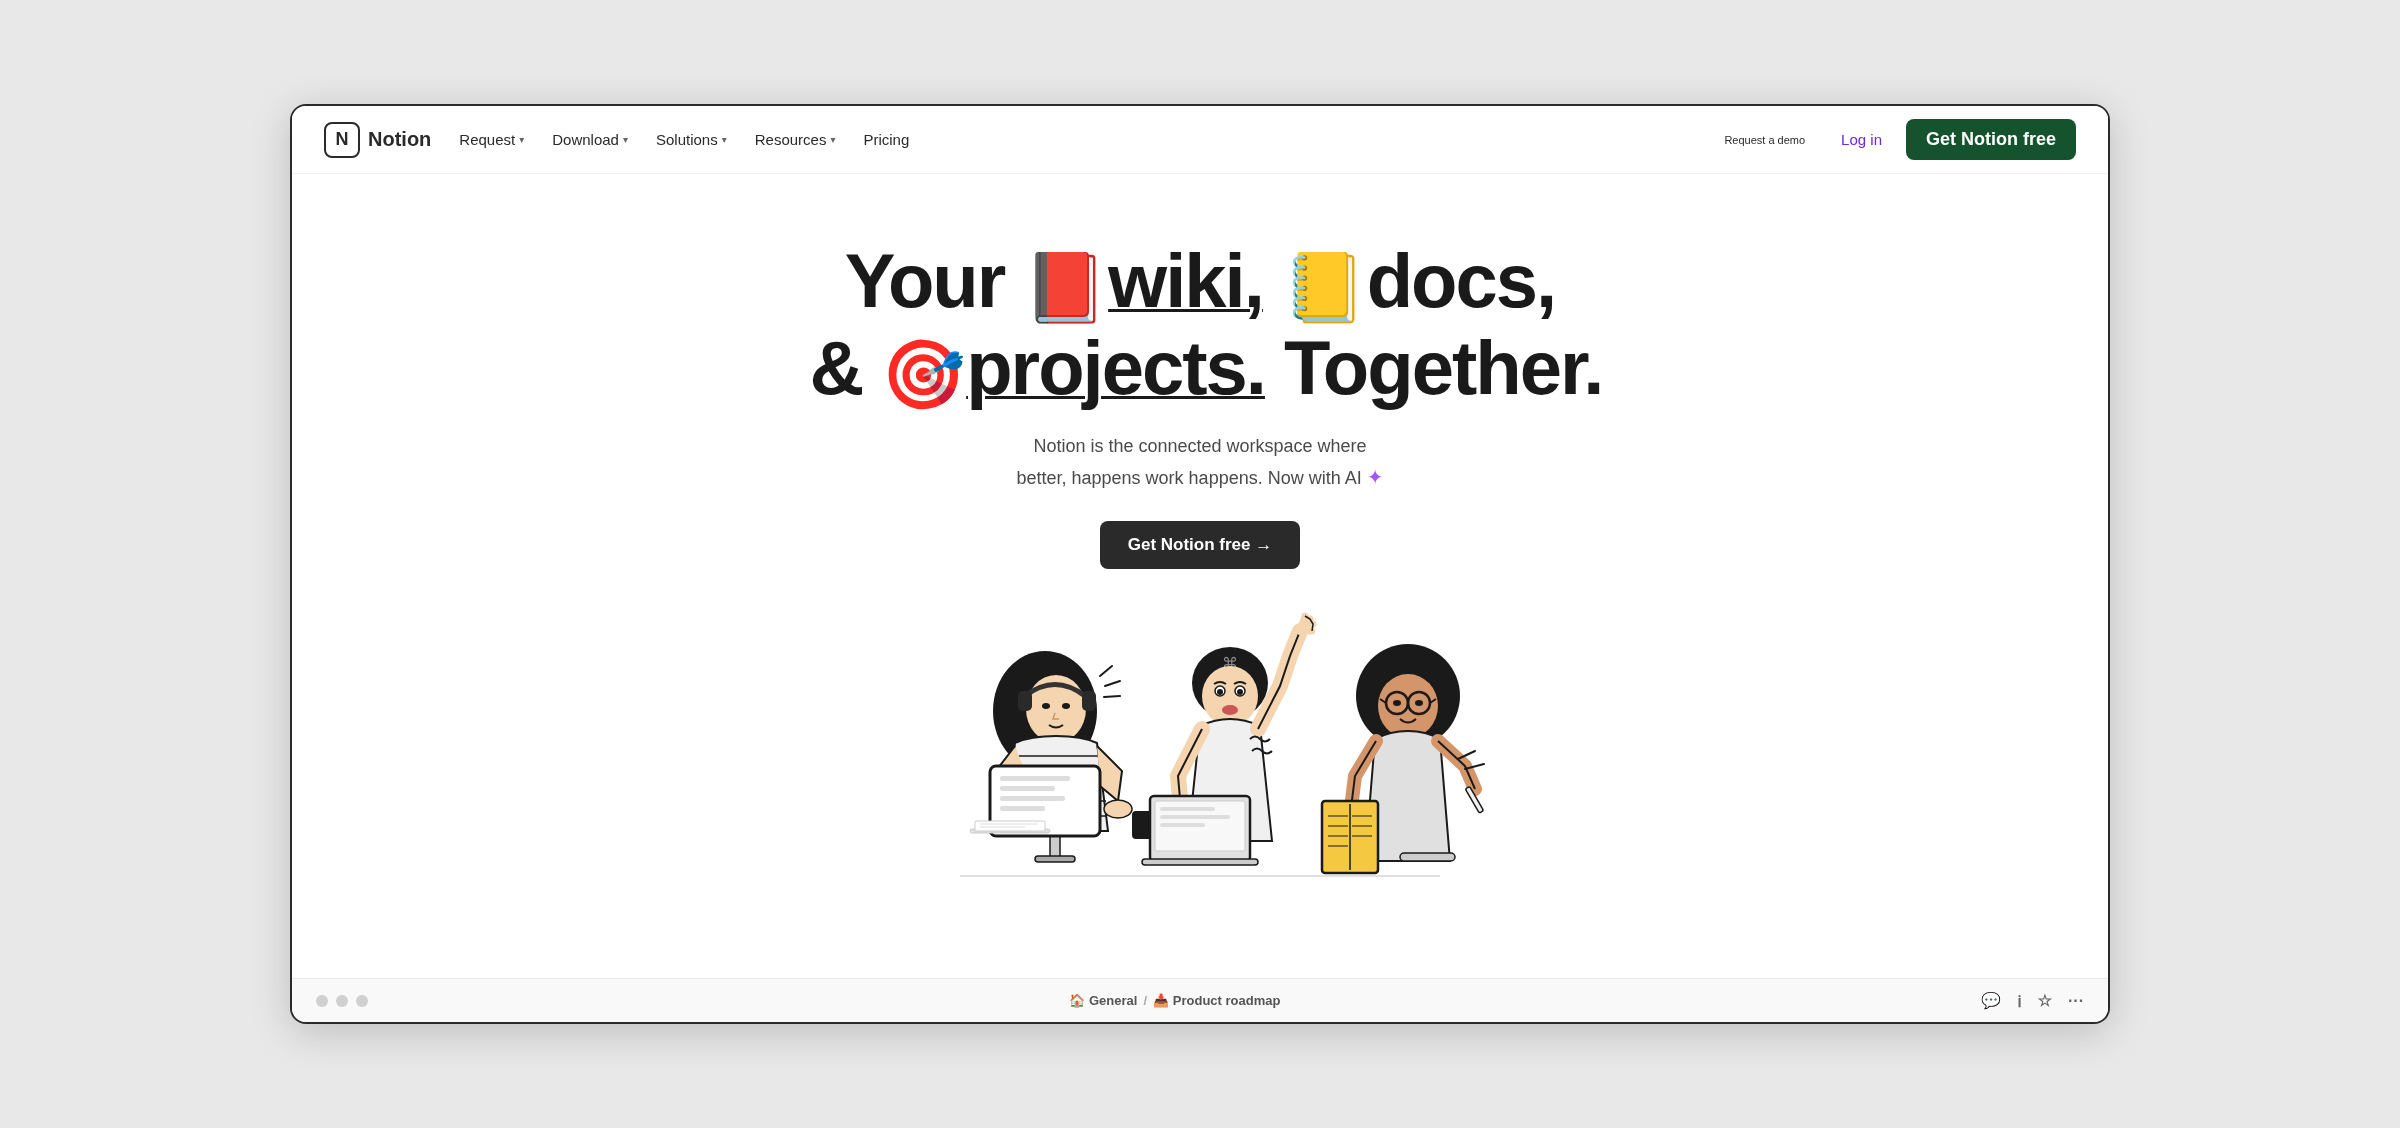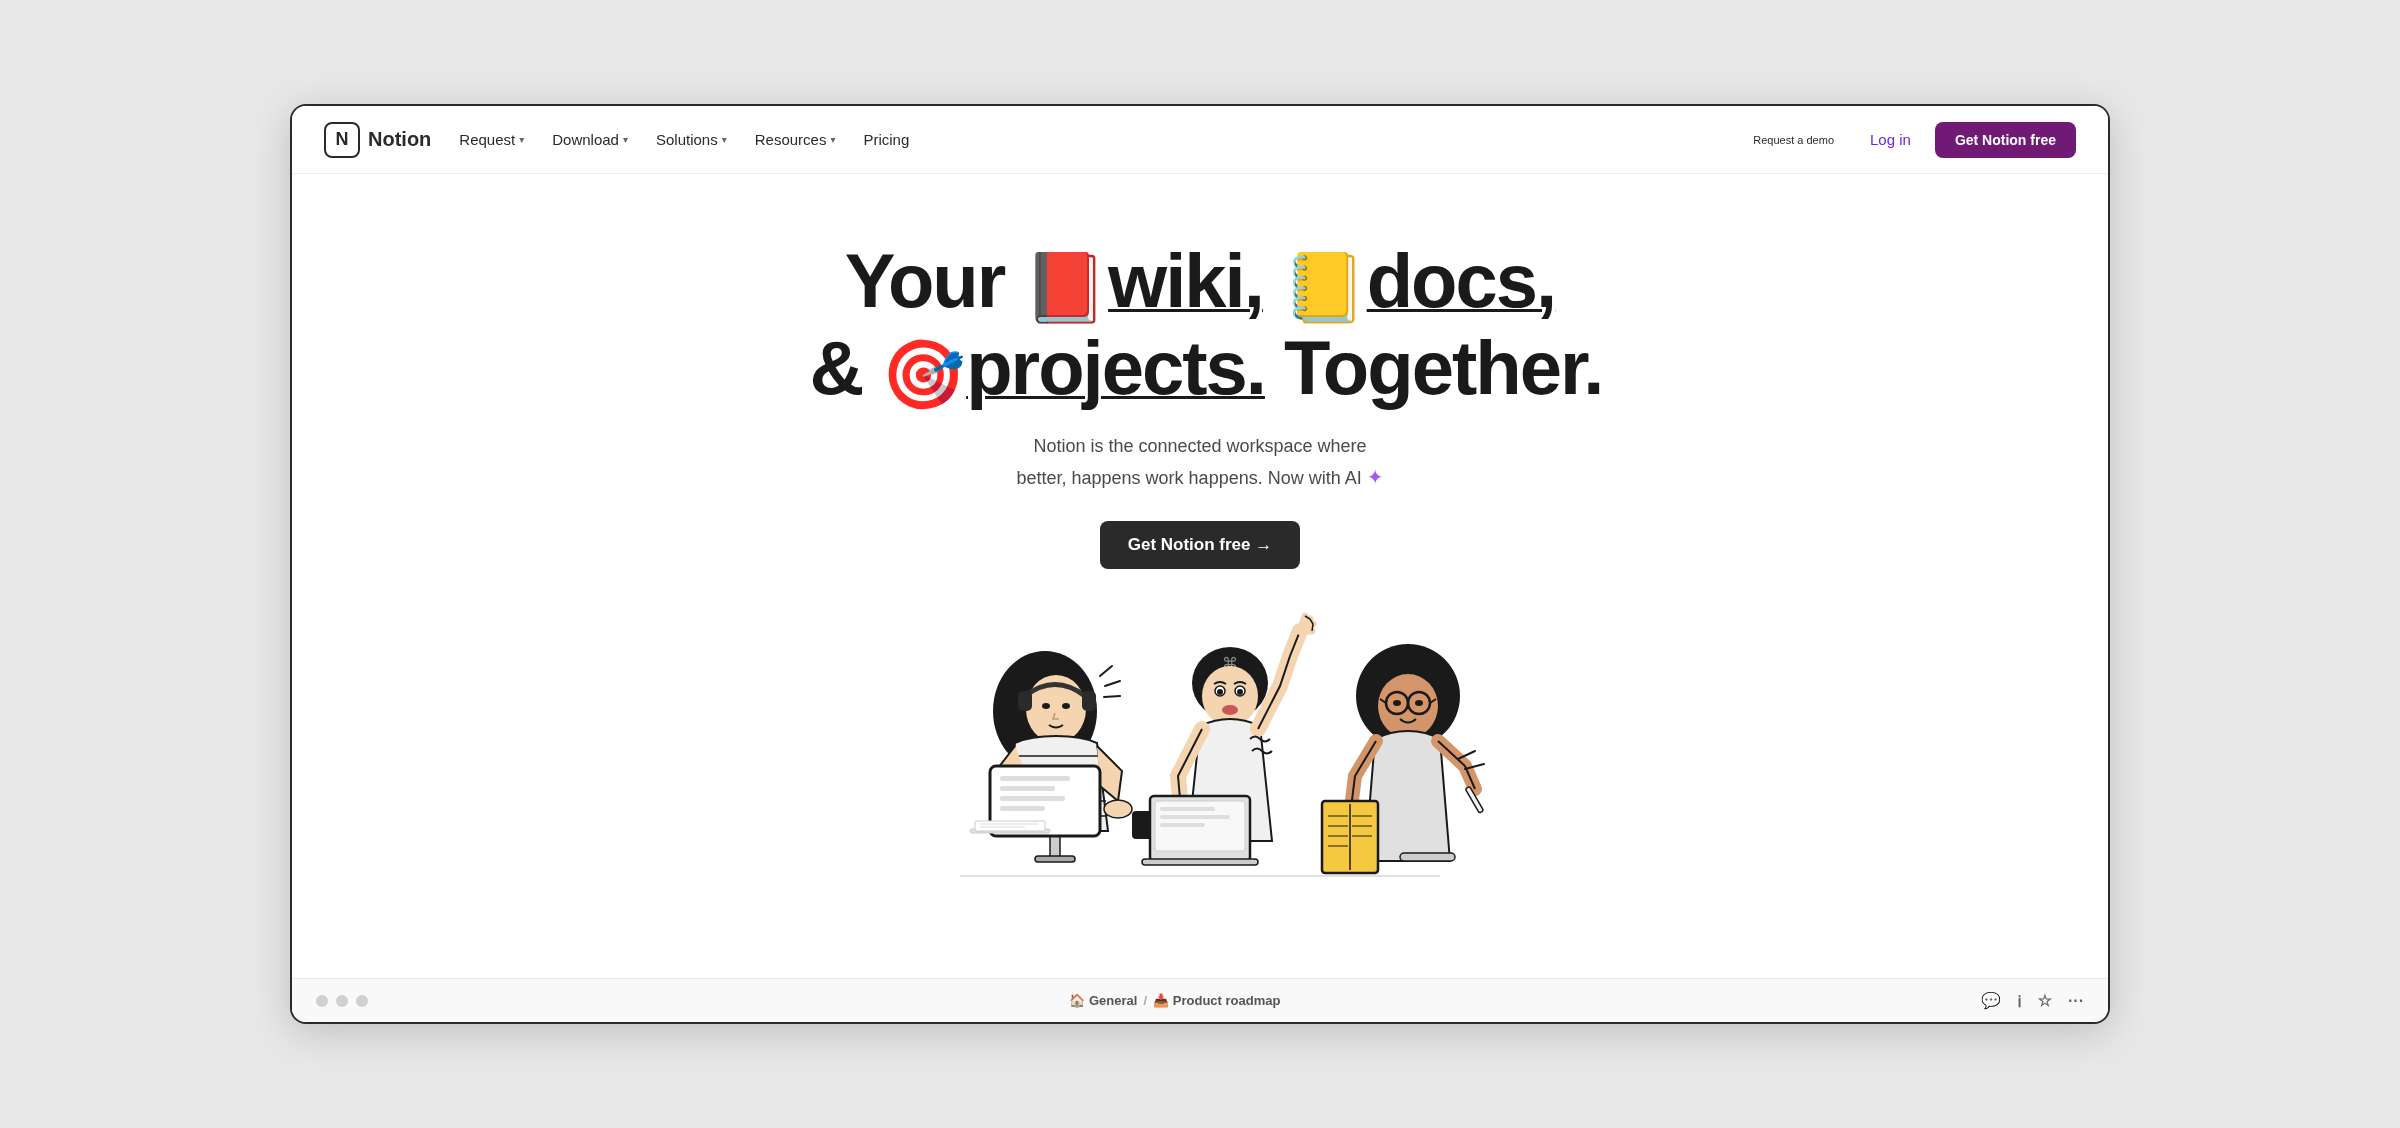--- a/index.html
+++ b/index.html
@@ -106,26 +106,26 @@
     .btn-login {
       font-size: 15px;
       color: #6d28d9;
       cursor: pointer;
       padding: 8px 12px;
       border-radius: 6px;
       font-weight: 500;
     }
 
     .btn-get-free {
-      background: #701a75;
+      background: #14532d;
       color: #ffffff;
       border: none;
       padding: 10px 20px;
       border-radius: 8px;
-      font-size: 14px;
+      font-size: 18px;
       font-weight: 600;
       cursor: pointer;
     }
 
     
     .main-content {
       flex: 1;
       display: flex;
       flex-direction: column;
       align-items: center;
@@ -168,21 +168,20 @@
       margin-right: 2px;
     }
 
     .underline-wiki {
       text-decoration: underline;
       text-decoration-thickness: 3px;
       margin-top: 30px;
     }
 
     .underline-docs {
-      text-decoration: underline;
       text-decoration-thickness: 3px;
     }
 
     .underline-projects {
       text-decoration: underline;
       text-decoration-thickness: 3px;
     }
 
     .hero-subtitle {
       text-align: center;

